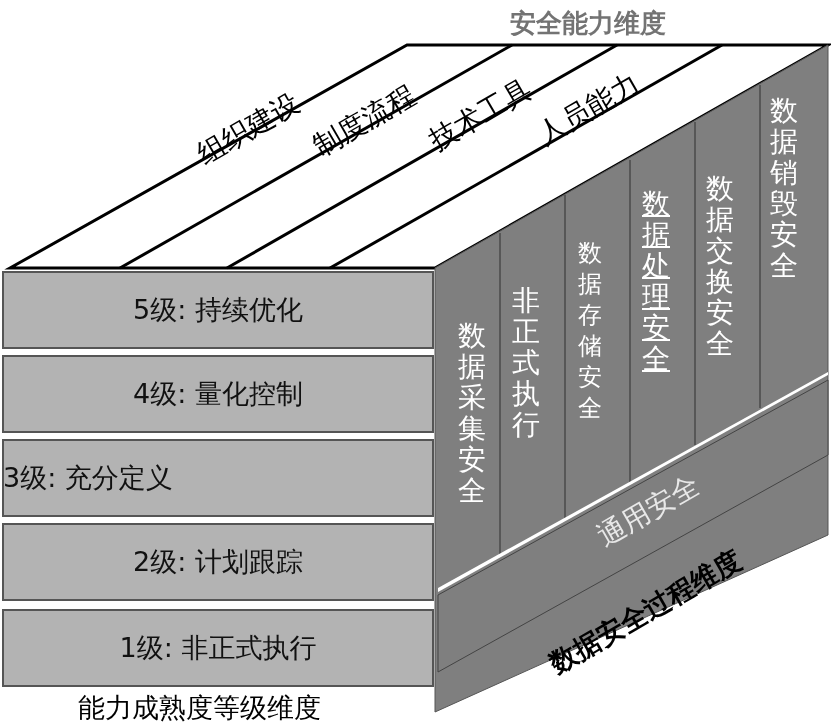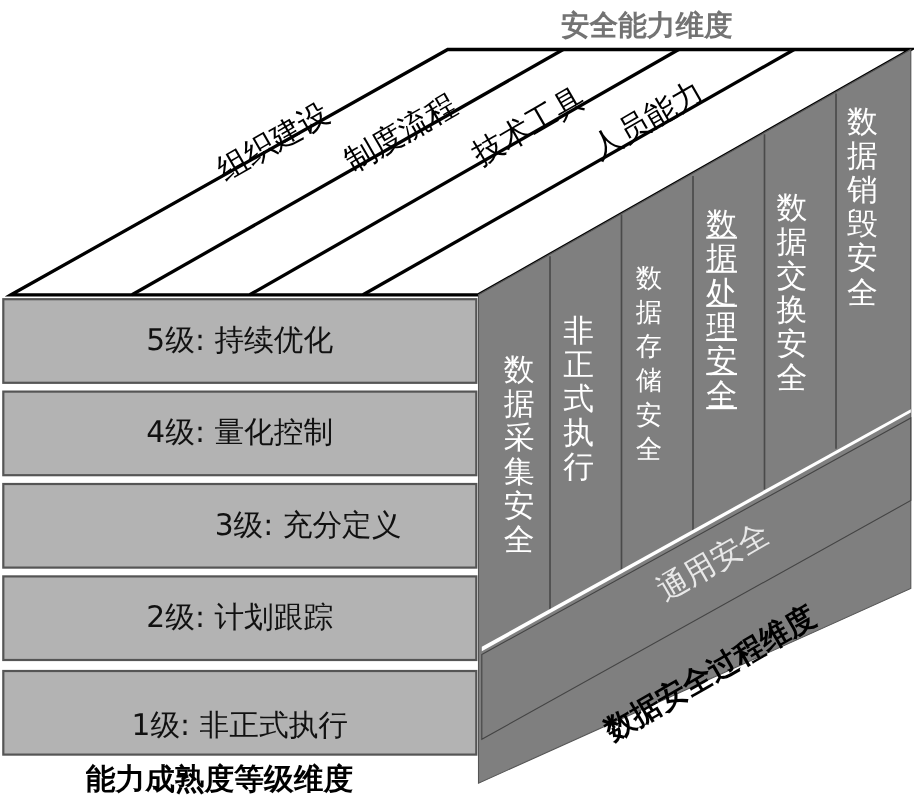--- a/index.html
+++ b/index.html
@@ -42,25 +42,25 @@
 
 <div style="position:absolute;left:510px;top:6px;font-size:26px;font-weight:bold;color:#737373;">安全能力维度</div>
 
 <div style="position:absolute;left:200px;top:138px;font-size:28px;color:#000;transform:rotate(-30deg);transform-origin:left center;white-space:nowrap;">组织建设</div>
 <div style="position:absolute;left:316px;top:130px;font-size:28px;color:#000;transform:rotate(-30deg);transform-origin:left center;white-space:nowrap;">制度流程</div>
 <div style="position:absolute;left:432px;top:124px;font-size:28px;color:#000;transform:rotate(-30deg);transform-origin:left center;white-space:nowrap;">技术工具</div>
 <div style="position:absolute;left:540px;top:118px;font-size:28px;color:#000;transform:rotate(-30deg);transform-origin:left center;white-space:nowrap;">人员能力</div>
 
 <div style="position:absolute;left:3px;top:272px;width:430px;height:76px;line-height:76px;text-align:center;font-size:27px;color:#111;">5级: 持续优化</div>
 <div style="position:absolute;left:3px;top:356px;width:430px;height:56px;line-height:76px;text-align:center;font-size:27px;color:#111;">4级: 量化控制</div>
-<div style="position:absolute;left:3px;top:440px;width:362px;height:76px;line-height:76px;text-align:right;font-size:27px;color:#111;">3级: 充分定义</div>
+<div style="position:absolute;left:3px;top:440px;width:362px;height:76px;line-height:76px;text-align:left;font-size:27px;color:#111;">3级: 充分定义</div>
 <div style="position:absolute;left:3px;top:524px;width:430px;height:76px;line-height:76px;text-align:center;font-size:27px;color:#111;">2级: 计划跟踪</div>
-<div style="position:absolute;left:3px;top:610px;width:430px;height:76px;line-height:76px;text-align:center;font-size:27px;color:#111;margin-top:12px;">1级: 非正式执行</div>
+<div style="position:absolute;left:3px;top:610px;width:430px;height:76px;line-height:76px;text-align:center;font-size:27px;color:#111;">1级: 非正式执行</div>
 
-<div style="position:absolute;left:78px;top:690px;font-size:27px;font-weight:bold;color:#000;">能力成熟度等级维度</div>
+<div style="position:absolute;left:78px;top:690px;font-size:27px;font-weight:normal;color:#000;">能力成熟度等级维度</div>
 
 <div style="position:absolute;left:448px;top:320px;width:32px;font-size:28px;line-height:31px;color:#fff;word-break:break-all;margin-left:10px;">数据采集安全</div>
 <div style="position:absolute;left:512px;top:285px;width:32px;font-size:28px;line-height:31px;color:#fff;word-break:break-all;">非正式执行</div>
 <div style="position:absolute;left:578px;top:238px;width:32px;font-size:24px;line-height:31px;color:#fff;word-break:break-all;">数据存储安全</div>
 <div style="position:absolute;left:642px;top:188px;width:32px;font-size:28px;line-height:31px;color:#fff;word-break:break-all;text-decoration:underline;">数据处理安全</div>
 <div style="position:absolute;left:706px;top:140px;width:32px;font-size:28px;line-height:31px;color:#fff;word-break:break-all;margin-top:33px;">数据交换安全</div>
 <div style="position:absolute;left:770px;top:95px;width:32px;font-size:28px;line-height:31px;color:#fff;word-break:break-all;">数据销毁安全</div>
 
 <div style="position:absolute;left:600px;top:520px;font-size:28px;color:#e8e8e8;transform:rotate(-30deg);transform-origin:left center;white-space:nowrap;">通用安全</div>
 

